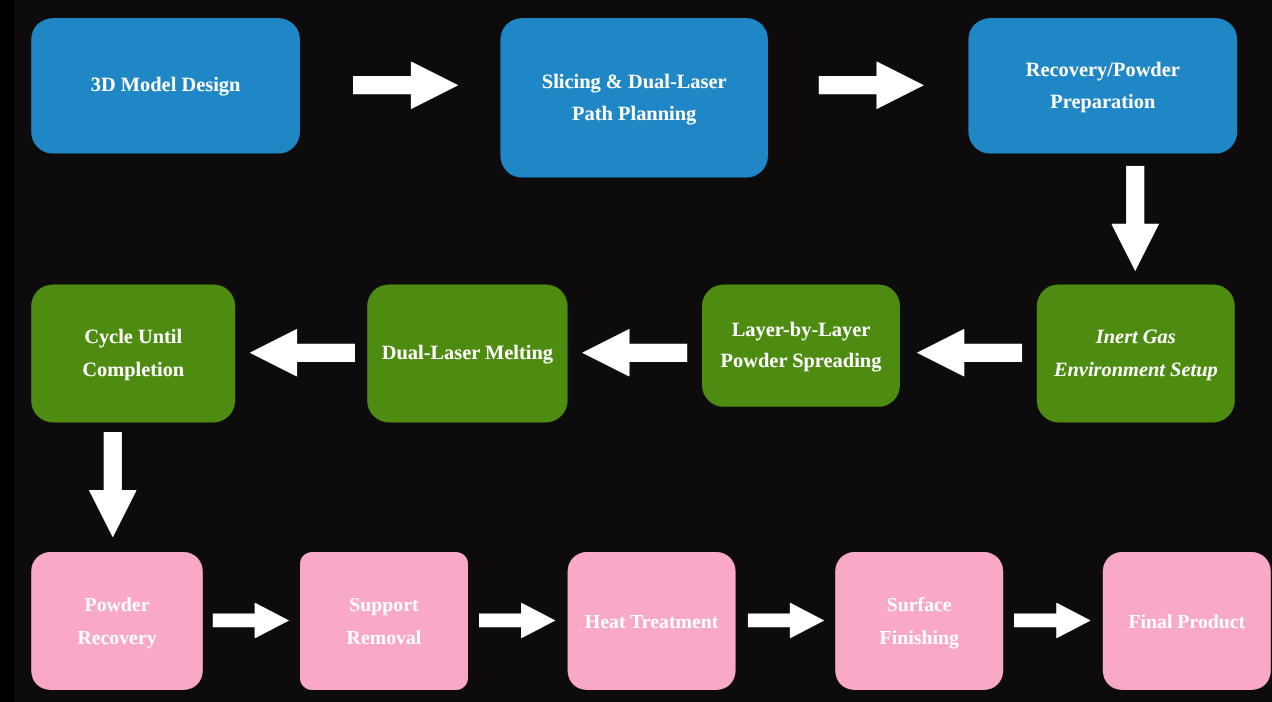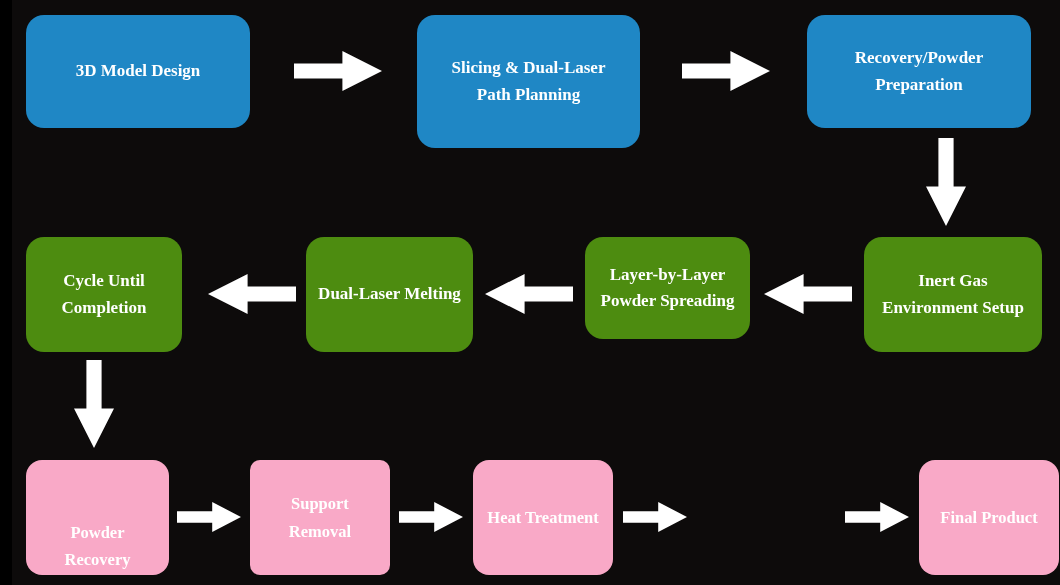--- a/index.html
+++ b/index.html
@@ -42,29 +42,29 @@
   .arrow.left  { clip-path: polygon(100% 31%, 45% 31%, 45% 0, 0 50%, 45% 100%, 45% 69%, 100% 69%); }
   .arrow.down  { clip-path: polygon(31% 0, 69% 0, 69% 55%, 100% 55%, 50% 100%, 0 55%, 31% 55%); }
 
   
   .p-a   { left: 14px;  top: 15px;  width: 224px; height: 113px; }
   .p-b   { left: 405px; top: 15px;  width: 223px; height: 133px; }
   .p-c   { left: 795px; top: 15px;  width: 224px; height: 113px; }
   .p-ar1 { left: 282px; top: 51px;  width: 88px;  height: 40px; }
   .p-ar2 { left: 670px; top: 51px;  width: 88px;  height: 40px; }
   .p-d1  { left: 914px; top: 138px; width: 40px;  height: 88px; }
-  .p-cy  { left: 14px;  top: 237px; width: 156px; height: 115px; }
+  .p-cy  { left: 14px;  top: 237px; width: 170px; height: 115px; }
   .p-ml  { left: 294px; top: 237px; width: 167px; height: 115px; }
   .p-ly  { left: 573px; top: 237px; width: 165px; height: 102px; }
-  .p-ig  { left: 852px; top: 237px; width: 178px; height: 115px; }
+  .p-ig  { left: 852px; top: 237px; width: 165px; height: 115px; font-style: italic; }
   .p-al1 { left: 196px; top: 274px; width: 88px;  height: 40px; }
   .p-al2 { left: 473px; top: 274px; width: 88px;  height: 40px; }
   .p-al3 { left: 752px; top: 274px; width: 88px;  height: 40px; }
   .p-d2  { left: 62px;  top: 360px; width: 40px;  height: 88px; }
-  .p-pr  { left: 14px;  top: 460px; width: 143px; height: 115px; align-items: flex-end; }
+  .p-pr  { left: 14px;  top: 460px; width: 143px; height: 115px; }
   .p-sr  { left: 238px; top: 460px; width: 140px; height: 115px; border-radius: 10px; }
   .p-ht  { left: 461px; top: 460px; width: 140px; height: 115px; }
   .p-sf  { left: 684px; top: 460px; width: 140px; height: 115px; }
   .p-fp  { left: 907px; top: 460px; width: 140px; height: 115px; }
   .p-ar3 { left: 165px; top: 502px; width: 64px;  height: 30px; }
   .p-ar4 { left: 387px; top: 502px; width: 64px;  height: 30px; }
   .p-ar5 { left: 611px; top: 502px; width: 64px;  height: 30px; }
   .p-ar6 { left: 833px; top: 502px; width: 64px;  height: 30px; }
 </style>
 </head>
@@ -116,18 +116,22 @@
   <div class="arrow right p-ar3"></div>
   <div class="node pink r3 p-sr">
     <span class="node-label">Support
 Removal</span>
   </div>
   <div class="arrow right p-ar4"></div>
   <div class="node pink r3 p-ht">
     <span class="node-label">Heat Treatment</span>
   </div>
   <div class="arrow right p-ar5"></div>
+  <div class="node pink r3 p-sf">
+    <span class="node-label">Surface
+Finishing</span>
+  </div>
   <div class="arrow right p-ar6"></div>
   <div class="node pink r3 p-fp">
     <span class="node-label">Final Product</span>
   </div>
 
 </div>
 
 </body></html>

